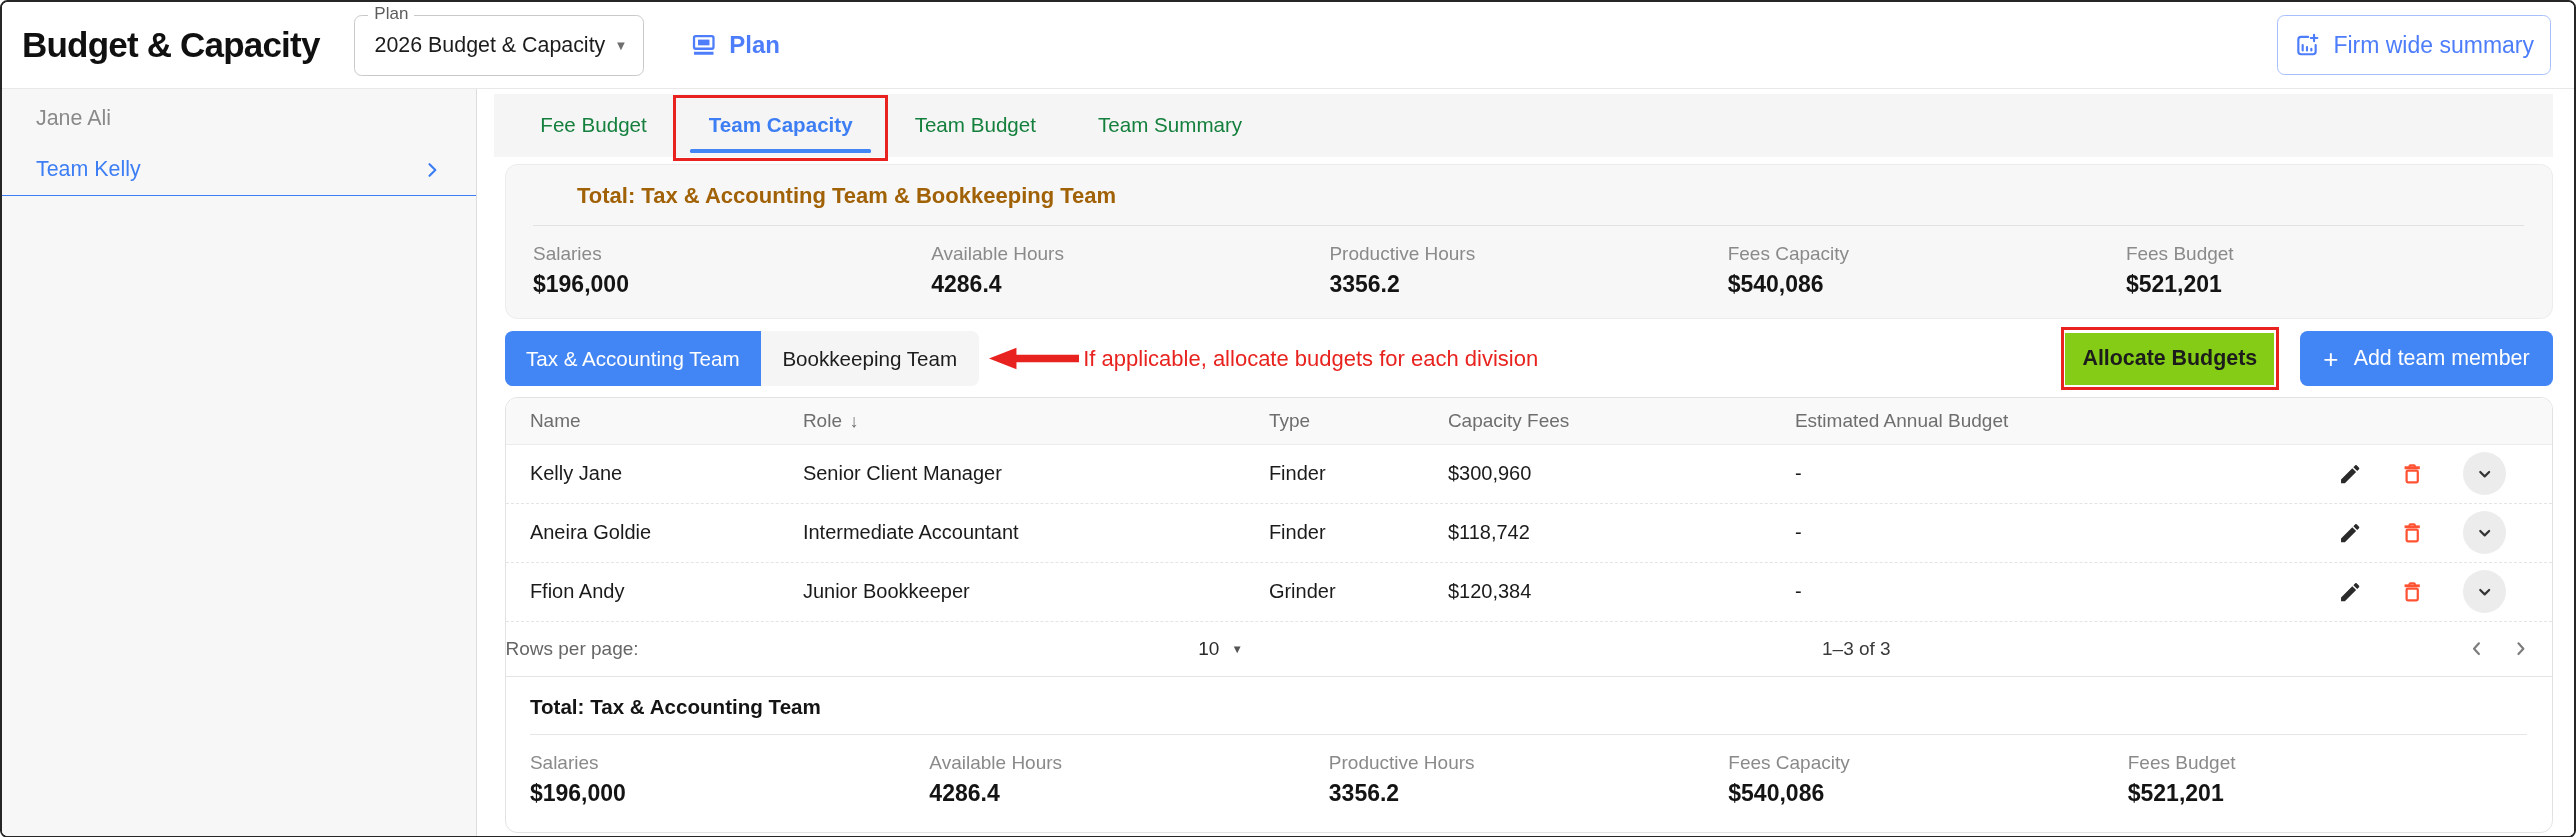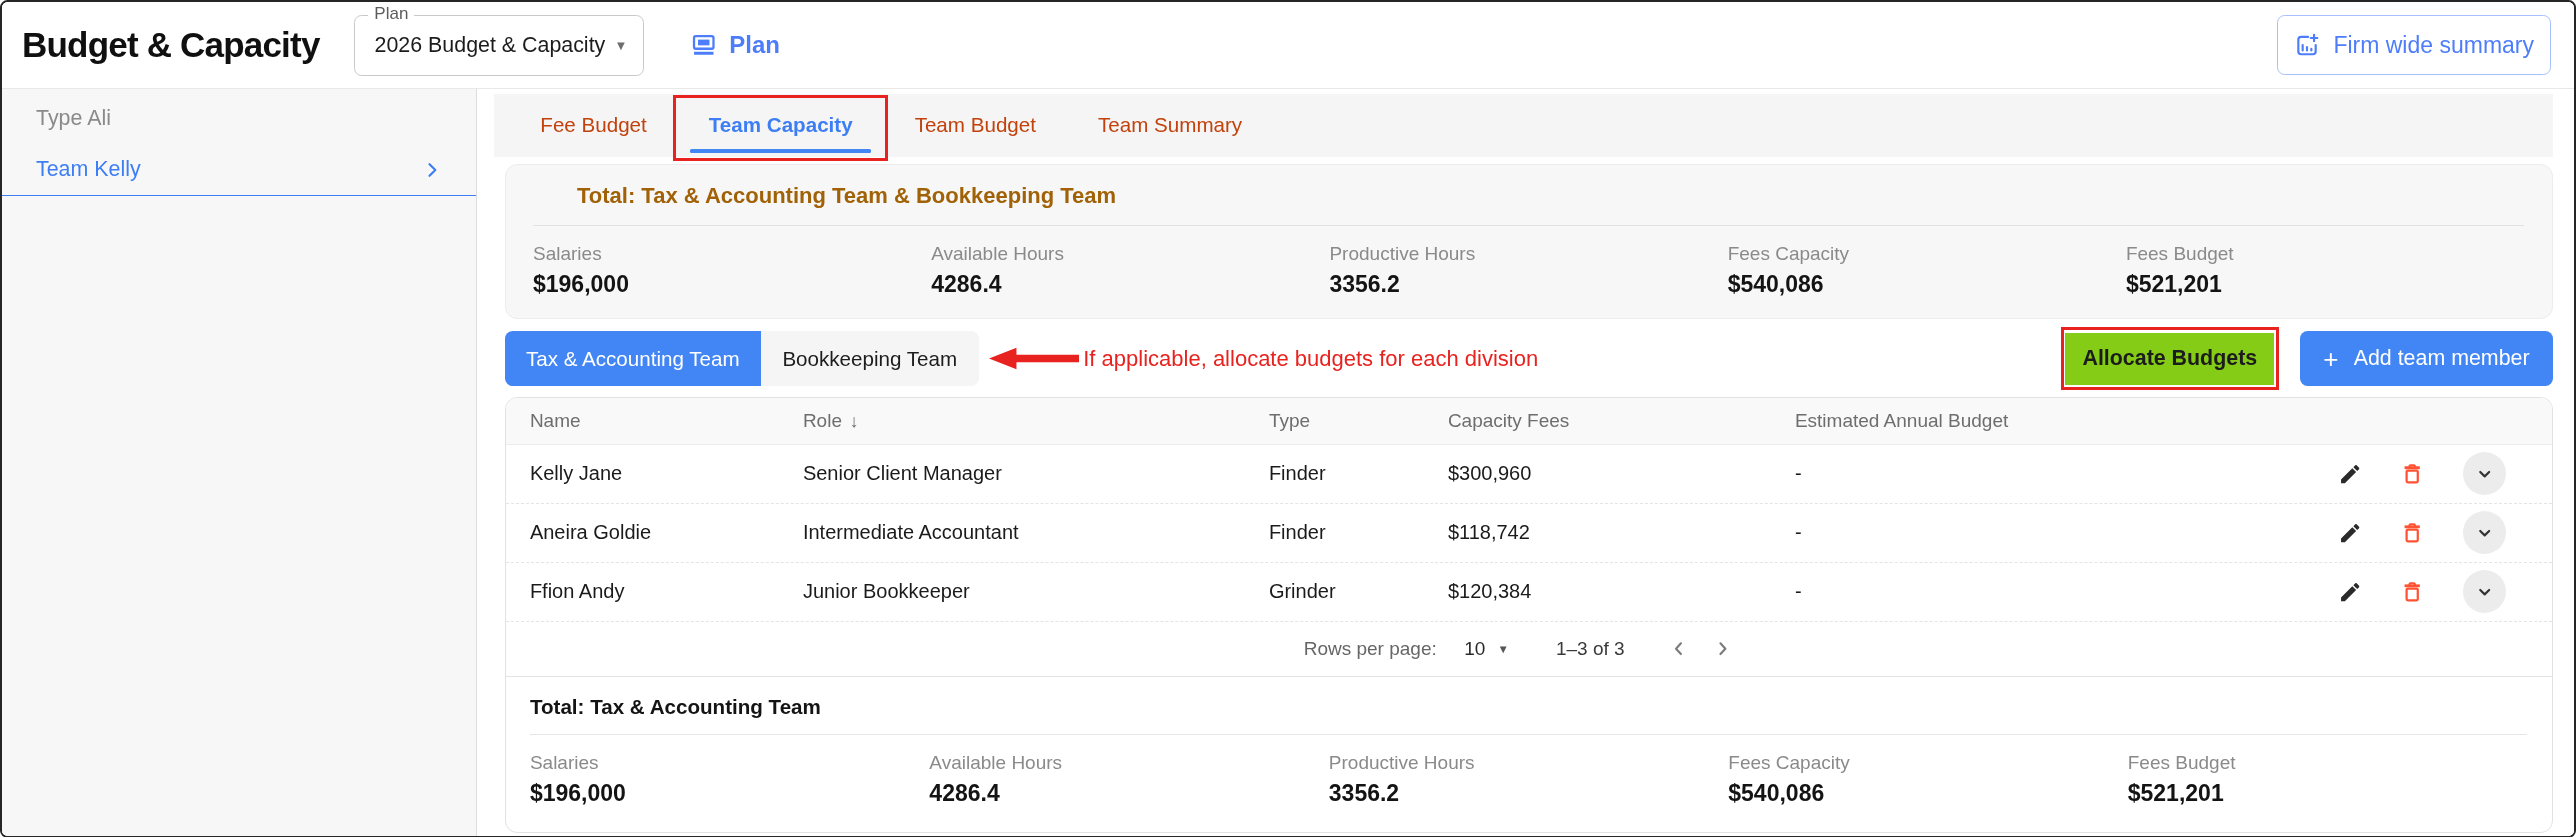--- a/index.html
+++ b/index.html
@@ -38,21 +38,21 @@
   .side-item { height:52px; display:flex; align-items:center; justify-content:space-between;
     padding:0 34px; font-size:21.4px; color:#8a8a8a; cursor:pointer; }
   .side-item.active { color:#3d7ef5; border-bottom:1.5px solid #3d7ef5; }
 
   .main { flex:1; position:relative; background:#fff; }
 
   
   .tabstrip { margin:4.6px 21.4px 0 17px; height:63px; background:#f5f5f5;
     display:flex; align-items:stretch; padding-left:15.3px; }
   .tab { position:relative; display:flex; align-items:center; padding:0 31px;
-    font-size:20.6px; color:#c2410c; cursor:pointer; }
+    font-size:20.6px; color:#15803d; cursor:pointer; }
   .tab.active { color:#3d7ef5; font-weight:700; }
   .tab.active .tab-underline { position:absolute; left:12.2px; right:12.2px; bottom:3.8px;
     height:3.8px; background:#4285f4; border-radius:1.5px; }
   .anno-box { position:absolute; border:3.8px solid #e8231f; pointer-events:none; }
   .tab .anno-box { top:1.5px; bottom:-4.6px; left:-4.6px; right:-4.6px; }
 
   
   .summary-card { margin:7.6px 21.4px 0 27.5px; background:#f7f7f7;
     border:0.8px solid #ececec; border-radius:12.2px; padding:18.3px 27.5px 20px; }
   .summary-title { font-size:22px; font-weight:700; color:#a16207;margin-left:44px; }
@@ -87,21 +87,21 @@
   .thead { height:47px; background:#f9f9f9; border-bottom:0.8px solid #ececec;
     color:#6e6e6e; font-size:19px; }
   .th { display:flex; align-items:center; gap:7.6px; }
   .sort-arrow { font-size:18.3px; color:#6e6e6e; cursor:pointer; }
   .trow { height:59px; border-bottom:0.8px dashed #e4e4e4; font-size:20px; color:#1b1b1b; }
   .actions { display:flex; align-items:center; justify-content:flex-end; gap:38px; padding-right:21.4px; }
   .icon-btn { background:none; border:none; cursor:pointer; display:flex; align-items:center; justify-content:center; padding:0; }
   .chev-circle { width:43px; height:43px; border-radius:50%; background:#ececec;
     display:flex; align-items:center; justify-content:center; }
 
-  .pagination { height:55px; display:flex; align-items:center; justify-content:center;
+  .pagination { height:55px; display:flex; align-items:center; justify-content:space-between;
     border-bottom:0.8px solid #e4e4e4; padding-right:20px; color:#666; font-size:19px; }
   .rpp-value { margin-left:27.5px; display:flex; align-items:center; gap:12.2px; color:#2a2a2a; cursor:pointer; }
   .rpp-value .caret { font-size:11.5px; color:#555; }
   .page-range { margin-left:47px; color:#3a3a3a; }
   .page-nav { margin-left:43px; display:flex; align-items:center; gap:23px; }
   .page-nav .icon-btn { color:#7c7c7c; }
 
   .total-section { padding:18.3px 24.4px 24.4px; }
   .total-title { font-size:20.6px; font-weight:700; color:#141414; }
   .total-divider { margin-top:15.3px; border-top:1.5px solid #e6e6e6; }
@@ -142,21 +142,21 @@
         </svg>
       </span>
       <span>Firm wide summary</span>
     </button>
   </div>
 
   <div class="body">
 
     <div class="sidebar">
       <div class="side-item">
-        <span>Type Ali</span>
+        <span>Jane Ali</span>
       </div>
       <div class="side-item active">
         <span>Team Kelly</span>
         <span style="display:flex;">
           <svg width="20" height="20" viewBox="0 0 24 24" fill="none" stroke="#3d7ef5" stroke-width="2.6" stroke-linecap="round" stroke-linejoin="round">
             <polyline points="9 5 16 12 9 19"></polyline>
           </svg>
         </span>
       </div>
     </div>

